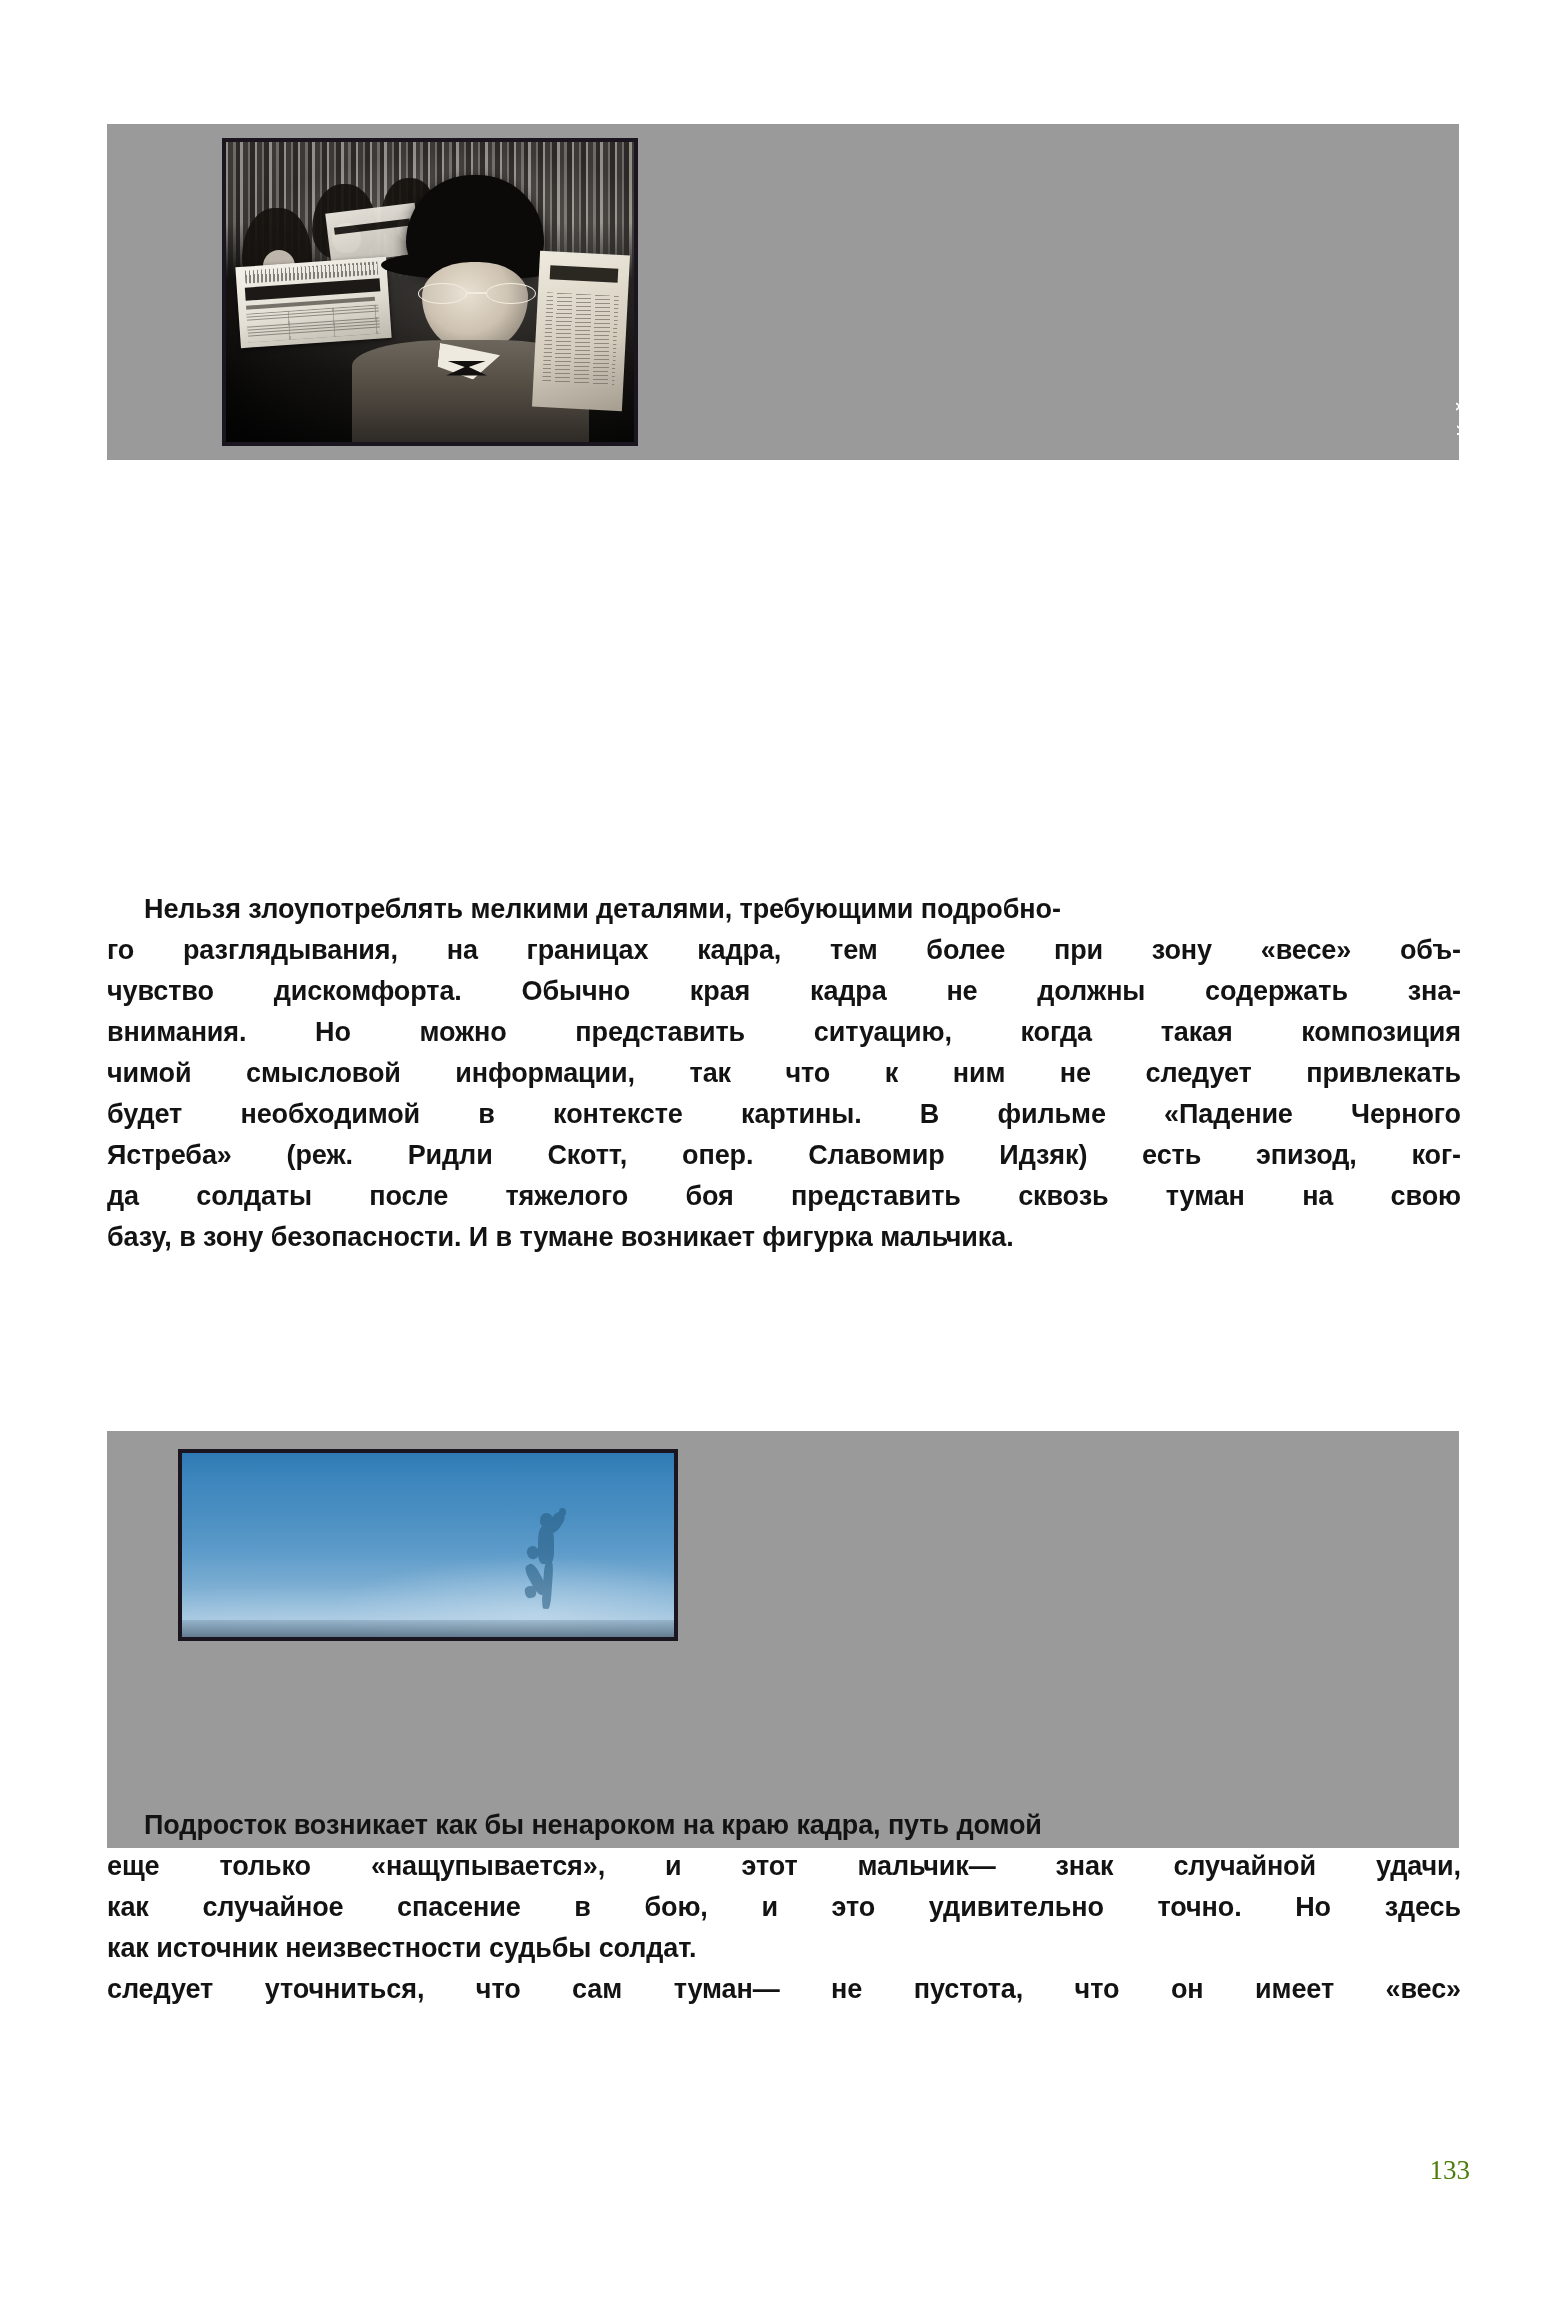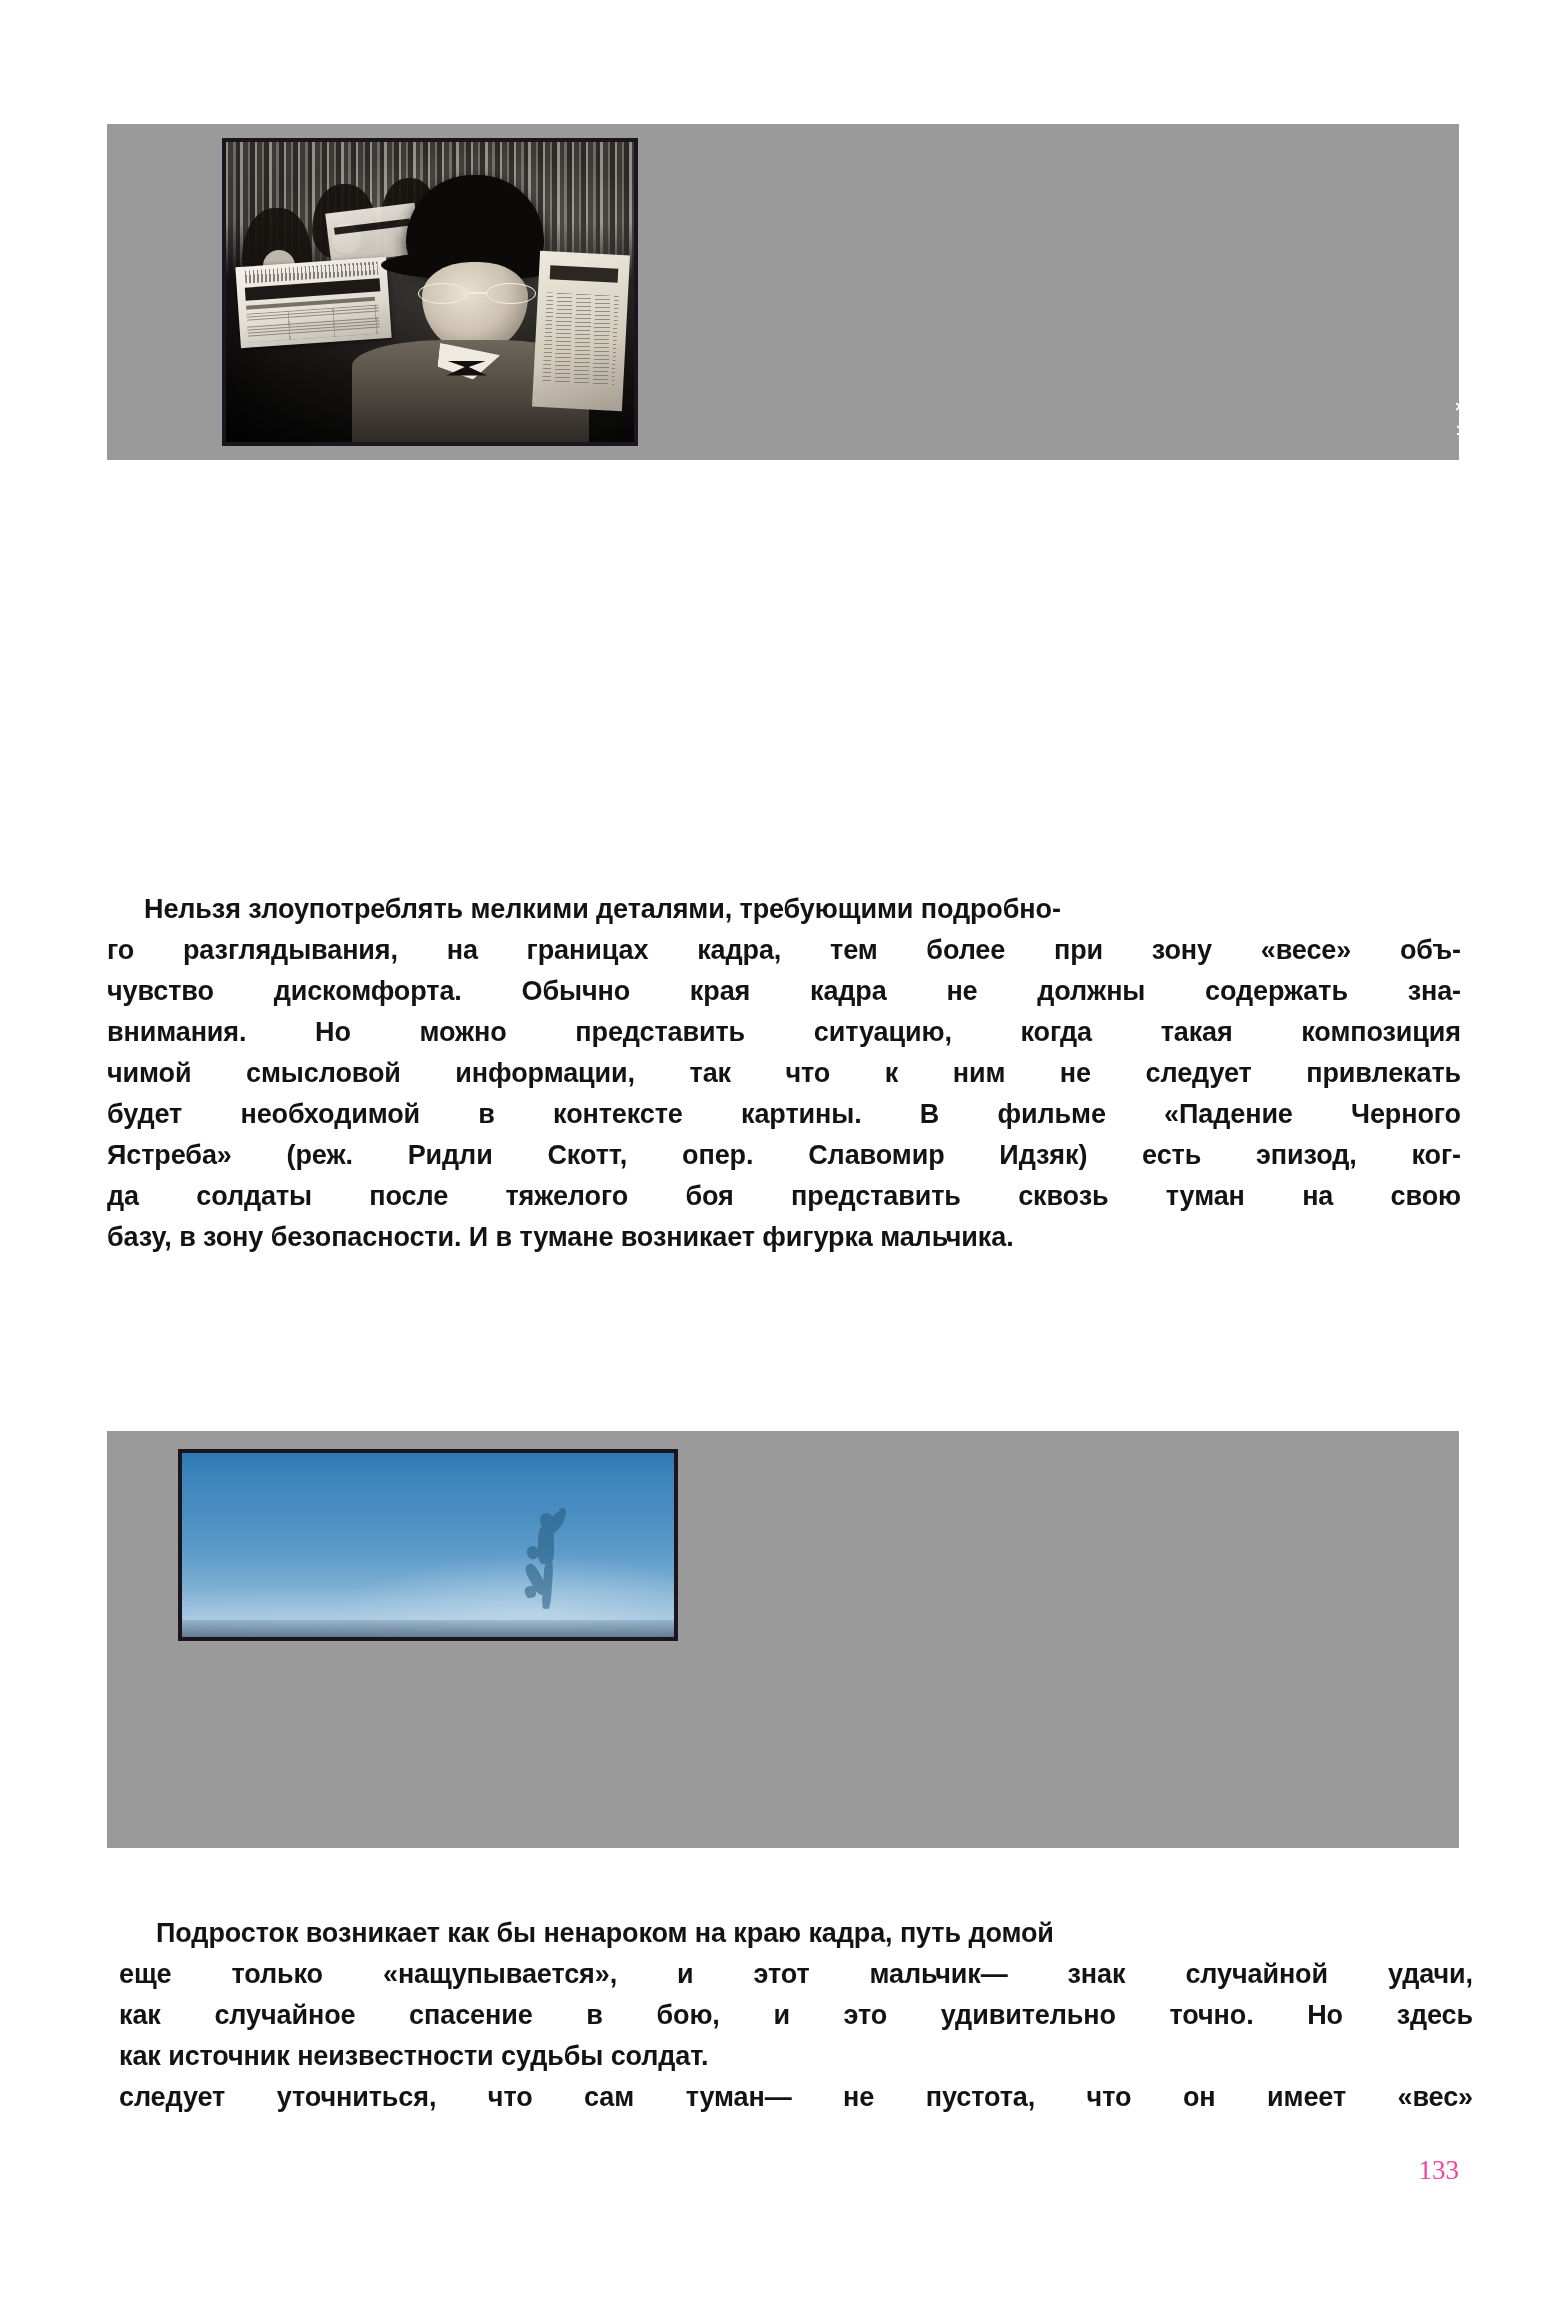--- a/index.html
+++ b/index.html
@@ -244,35 +244,35 @@
     left: 107px;
     width: 1354px;
     color: #131313;
     font-size: 27px;
     line-height: 41px;
     text-align: justify;
     font-weight: 700;
     letter-spacing: -0.1px;
   }
   #paragraph-1 { top: 889px; }
-  #paragraph-2 { top: 1913px; margin-left: 12px; }
+  #paragraph-2 { top: 1805px; }
   .body-par .ln { display: block; white-space: pre; }
   .body-par .ln.just {
     text-align: justify;
     text-align-last: justify;
     white-space: normal;
   }
 
   
   #page-number {
     position: absolute;
-    right: 103px;
+    right: 92px;
     top: 2155px;
     font-size: 27px;
-    color: #ec4899;
+    color: #4d7c0f;
     font-family: "Liberation Serif", serif;
     margin-left: 8px;
   }
 </style>
 </head>
 <body>
 
 <div class="figure-block" id="figure-1">
 
   <div class="photo-frame" id="photo-1">

